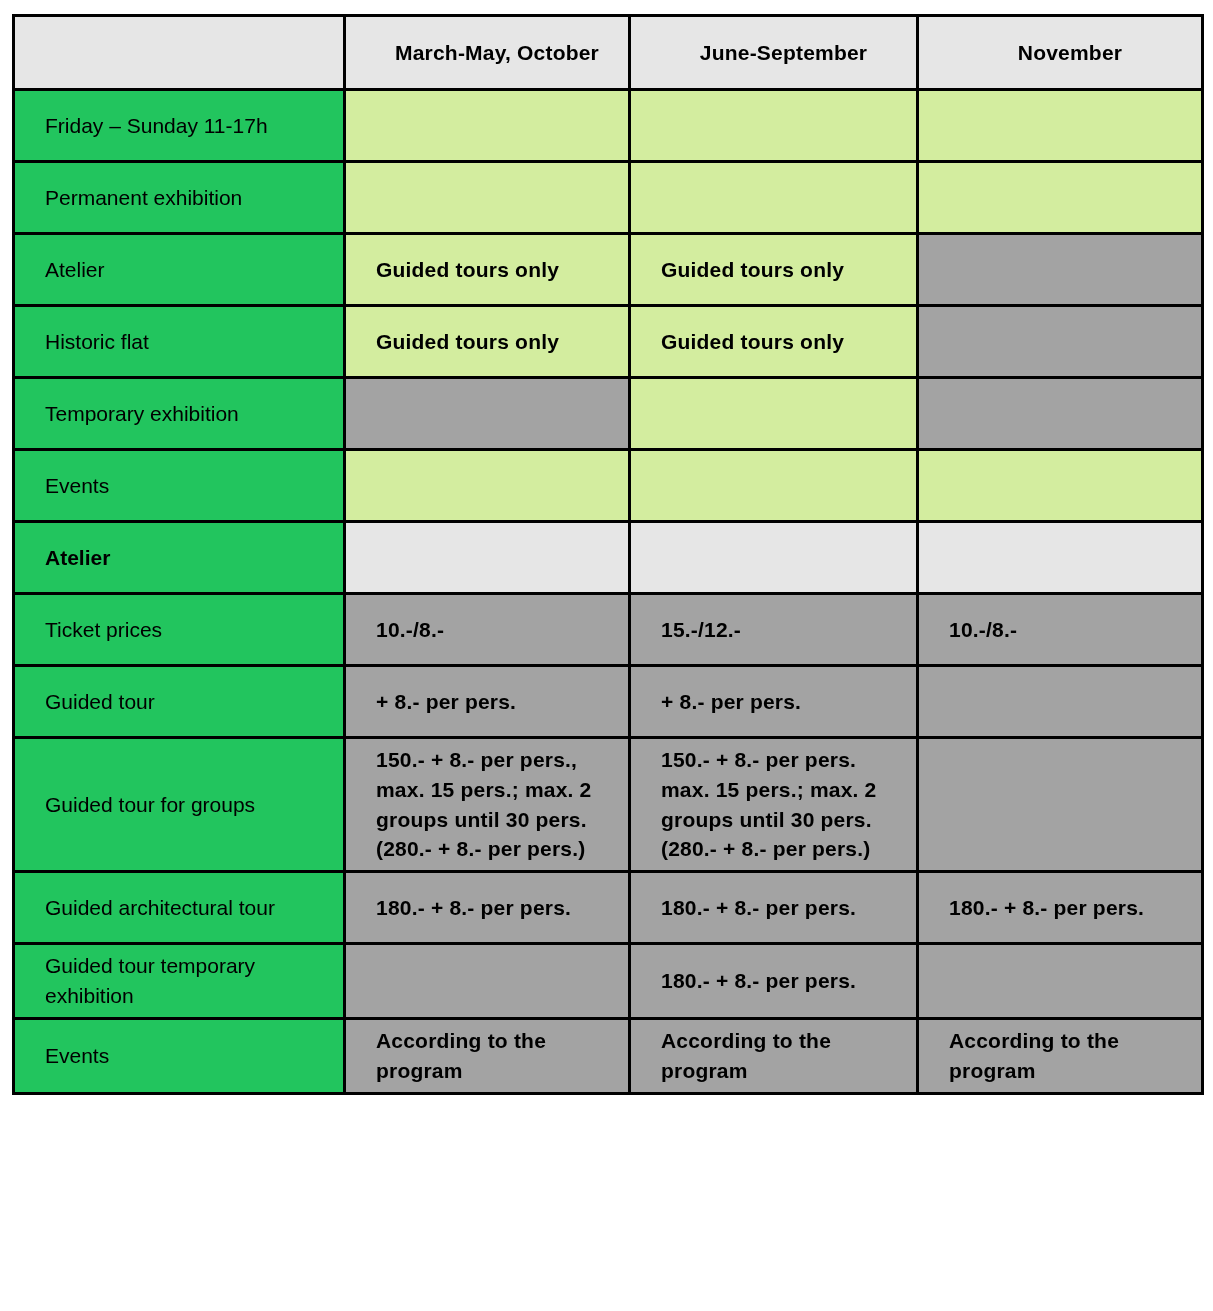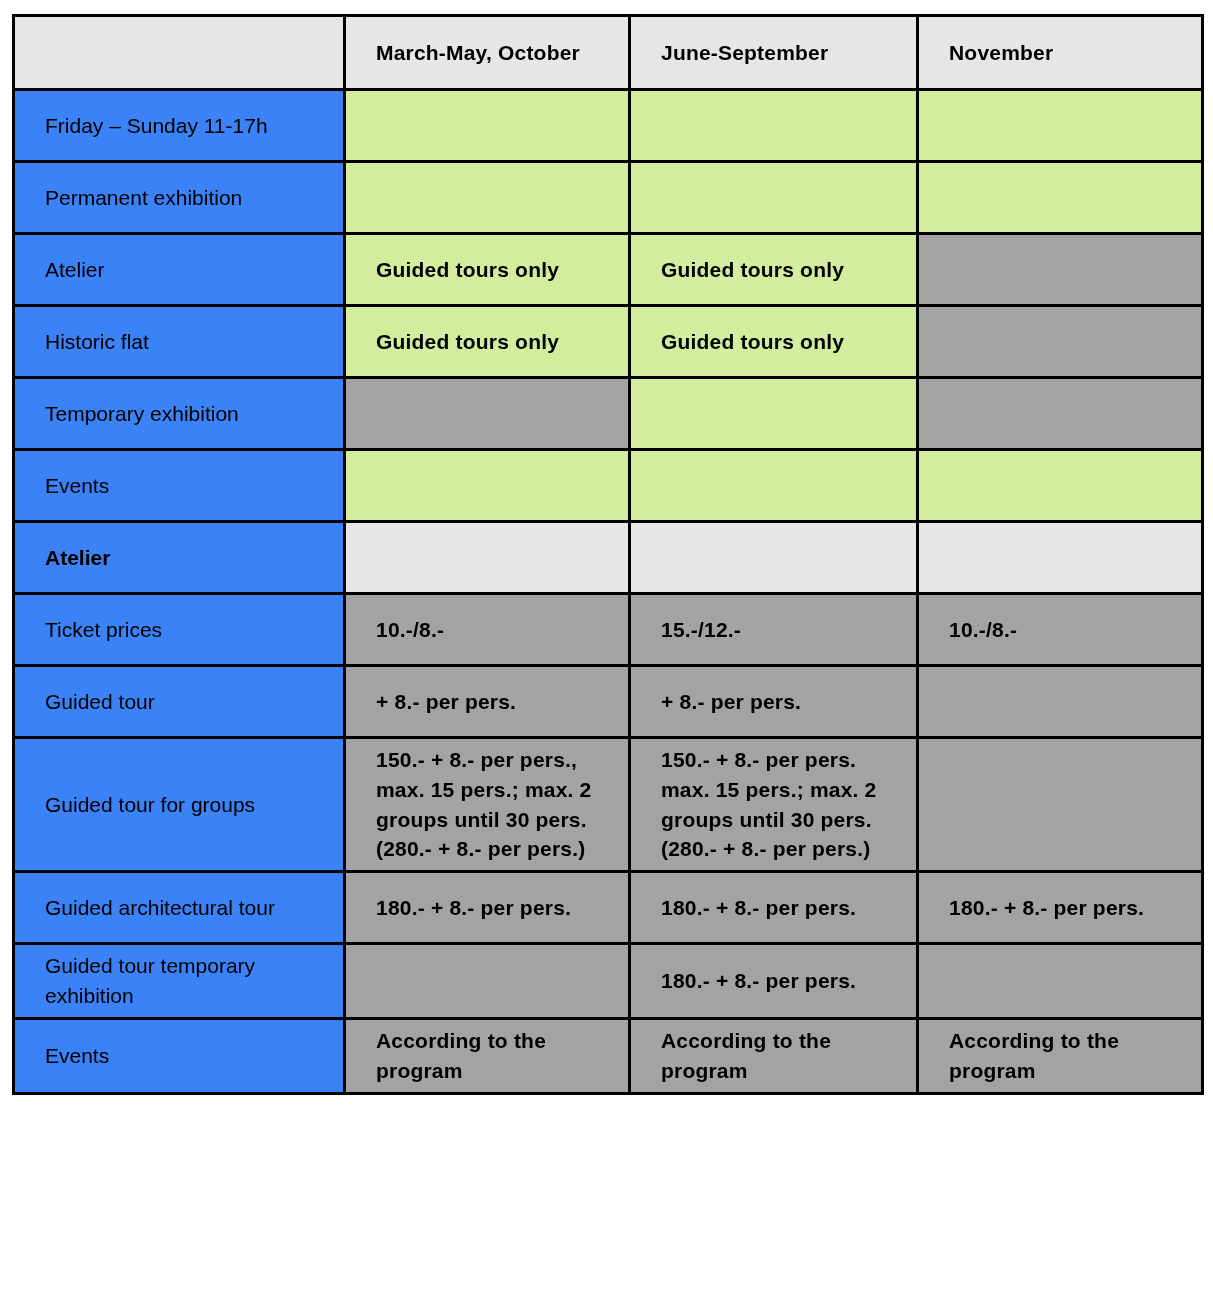--- a/index.html
+++ b/index.html
@@ -37,26 +37,26 @@
     vertical-align: middle;
     box-sizing: border-box;
     overflow: hidden;
   }
   tr.hdr-row { height: 74px; }
   tr.body-row { height: 72px; }
   th.hdr {
     background: var(--gray);
     font-size: 21px;
     font-weight: bold;
-    text-align: left;
+    text-align: center;
     padding: 6px 10px 6px 30px;
     letter-spacing: 0.2px;
   }
   td.lbl {
-    background: #3b82f6;
+    background: #22c55e;
     font-size: 21px;
     font-weight: normal;
     text-align: left;
     padding: 6px 12px 6px 30px;
     line-height: 1.42;
   }
   td.lbl.section-lbl { font-weight: bold; }
   td.val {
     font-size: 21px;
     font-weight: bold;

